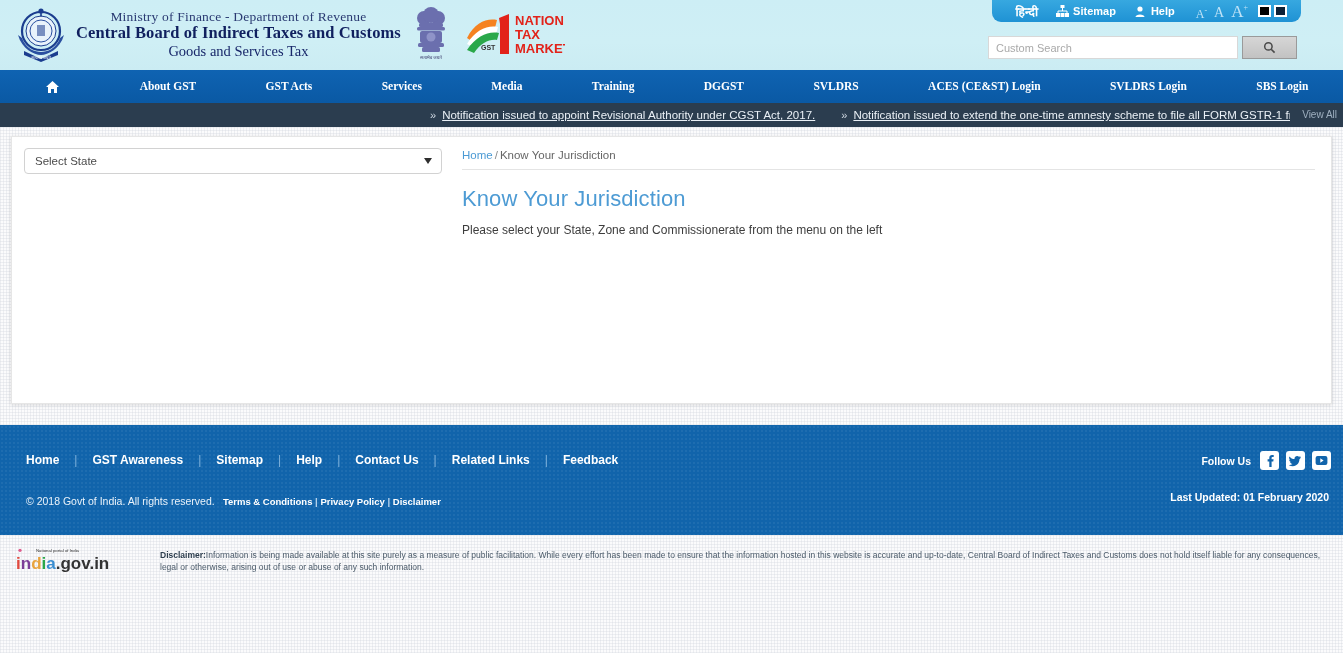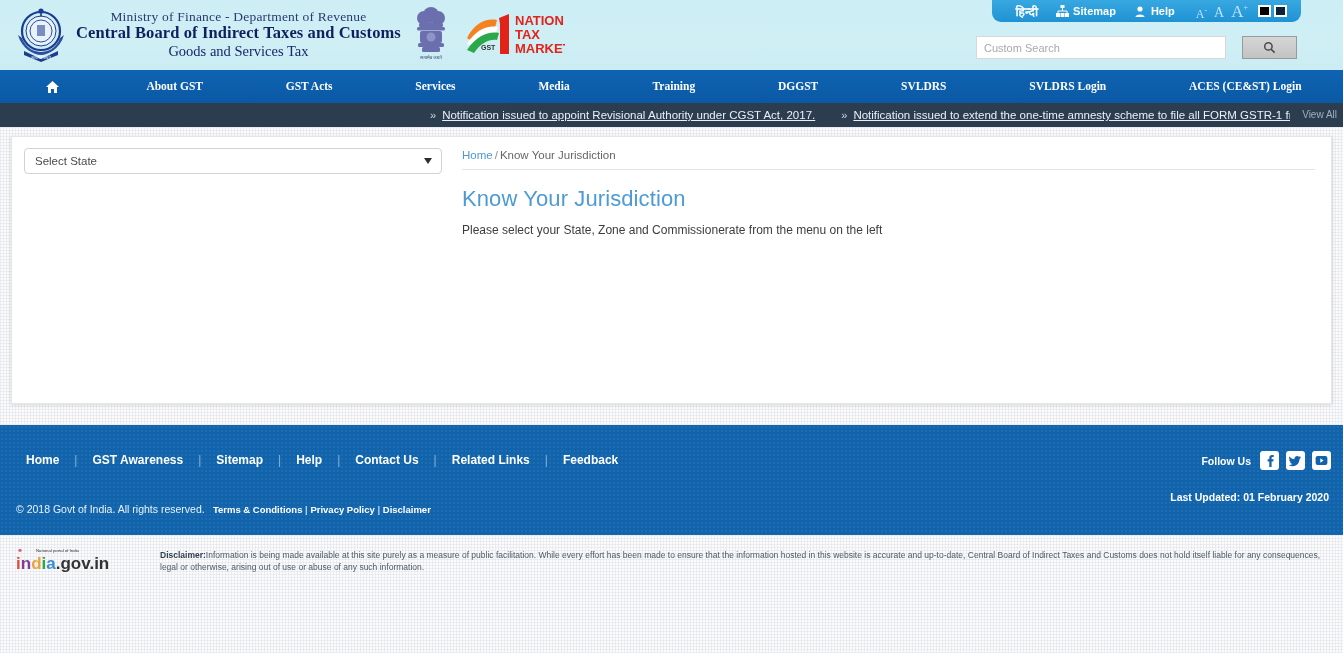--- a/index.html
+++ b/index.html
@@ -51,21 +51,21 @@
   .utilbar .hindi { font-size: 12px; font-weight: bold; }
   .fontsizes { display: flex; align-items: flex-end; gap: 7px; padding: 0 8px 0 12px; }
   .fs { color: #bfe3f7; font-family: "Liberation Serif", serif; line-height: 1; }
   .fs-sm { font-size: 12px; } .fs-md { font-size: 14px; } .fs-lg { font-size: 17px; }
   .fs sup { font-size: 8px; }
   .contrast { display: flex; gap: 3px; padding-left: 2px; }
   .sw { width: 13px; height: 12px; border: 2px solid #fff; }
   .sw-black { background: #000; }
   .sw-dark { background: #0d2137; }
 
-  .searchwrap { position: absolute; right: 46px; top: 36px; display: flex; gap: 12px; }
+  .searchwrap { position: absolute; right: 46px; top: 36px; display: flex; }
   .search-input {
     width: 250px; height: 23px; border: 1px solid #d8d8d8; background: #fff;
     font-size: 11px; color: #8a8a8a; padding: 0 7px; outline: none;
     font-family: "Liberation Sans", sans-serif;
   }
   .search-input::placeholder { color: #a9a9a9; }
   .search-btn {
     width: 55px; height: 23px; margin-left: 4px; border: 1px solid #9a9a9a;
     background: linear-gradient(180deg,#d6d6d6,#c2c2c2);
     display: flex; align-items: center; justify-content: center; cursor: pointer;
@@ -133,21 +133,21 @@
   .footer {
     margin-top: 21px; height: 110px; background: #1164ab;
     background-image: radial-gradient(rgba(255,255,255,.055) 1px, transparent 1px);
     background-size: 4px 4px;
     position: relative; color: #fff;
   }
   .f-links { position: absolute; left: 26px; top: 28px; display: flex; align-items: center; }
   .f-links a { color: #fff; font-size: 12px; font-weight: bold; text-decoration: none; padding: 0 15px; }
   .f-links a:first-child { padding-left: 0; }
   .f-links .bar { color: #7fb2dc; font-size: 12px; }
-  .f-copy { position: absolute; left: 16px; top: 70px; font-size: 10.5px; color: #e9f2fa; margin-top: 8px; }
+  .f-copy { position: absolute; left: 26px; top: 70px; font-size: 10.5px; color: #e9f2fa; }
   .f-copy .legal { font-size: 9.5px; font-weight: bold; }
   .f-copy .legal a { color: #fff; text-decoration: none; }
   .f-copy .legal .p { color: #bcd8f0; }
 
   .follow { position: absolute; right: 12px; top: 26px; display: flex; align-items: center; gap: 7px; }
   .follow .flabel { font-size: 10.5px; font-weight: bold; color: #fff; margin-right: 2px; }
   .soc { width: 19px; height: 19px; background: #fff; border-radius: 3px; display: flex; align-items: center; justify-content: center; cursor: pointer; }
   .f-updated { position: absolute; right: 14px; top: 66px; font-size: 10.5px; font-weight: bold; color: #fff; }
 
   
@@ -259,22 +259,23 @@
       <path d="M7.5 1 L14 7 L12 7 L12 13 L9 13 L9 9 L6 9 L6 13 L3 13 L3 7 L1 7 Z" fill="#ffffff"></path>
     </svg>
   </div>
   <div class="nav-item t">About GST</div>
   <div class="nav-item t">GST Acts</div>
   <div class="nav-item t">Services</div>
   <div class="nav-item t">Media</div>
   <div class="nav-item t">Training</div>
   <div class="nav-item t">DGGST</div>
   <div class="nav-item t">SVLDRS</div>
+  <div class="nav-item t">ACES (CE&amp;ST) Login</div>
   <div class="nav-item t">SVLDRS Login</div>
-  <div class="nav-item t">ACES (CE&amp;ST) Login</div>
+  <div class="nav-item t">SBS Login</div>
 </div>
 
 <div class="ticker">
   <div class="ticker-track">
     <div class="tick">
       <span class="chev">»</span>
       <a>Notification issued to appoint Revisional Authority under CGST Act, 2017.</a>
     </div>
     <div class="tick">
       <span class="chev">»</span>

